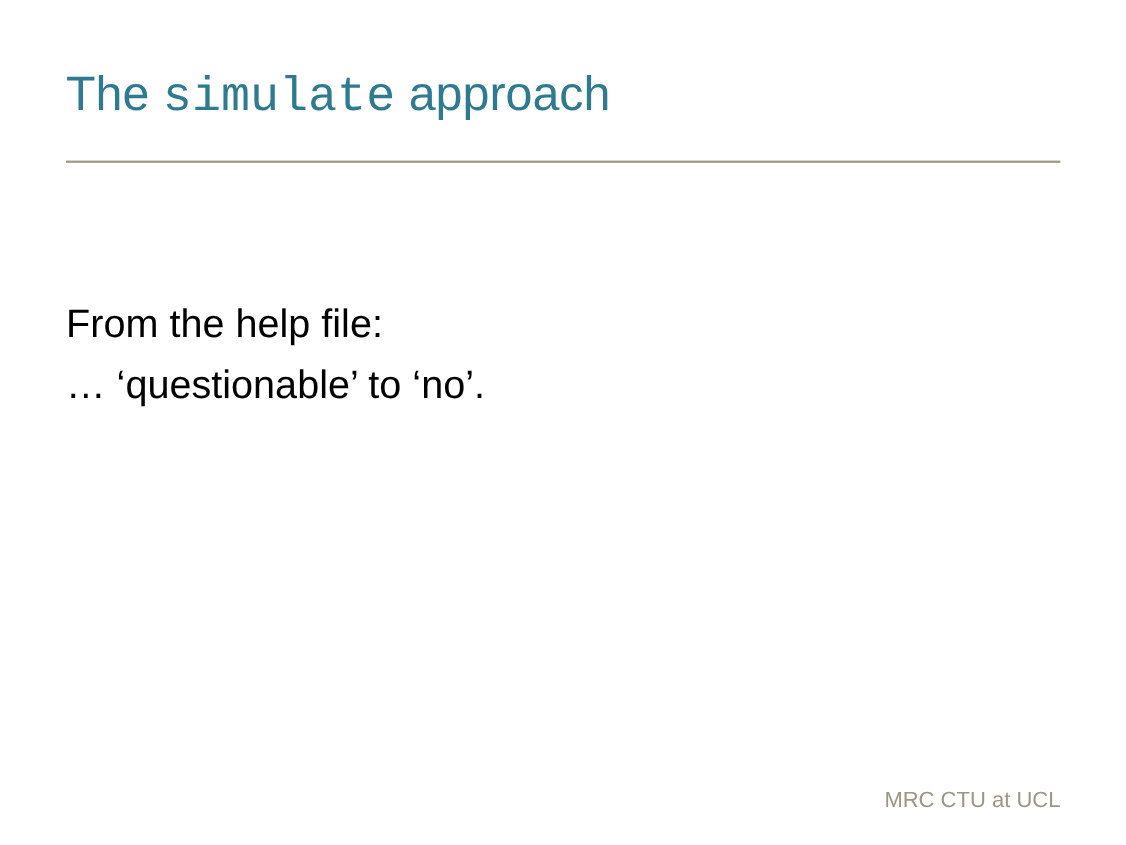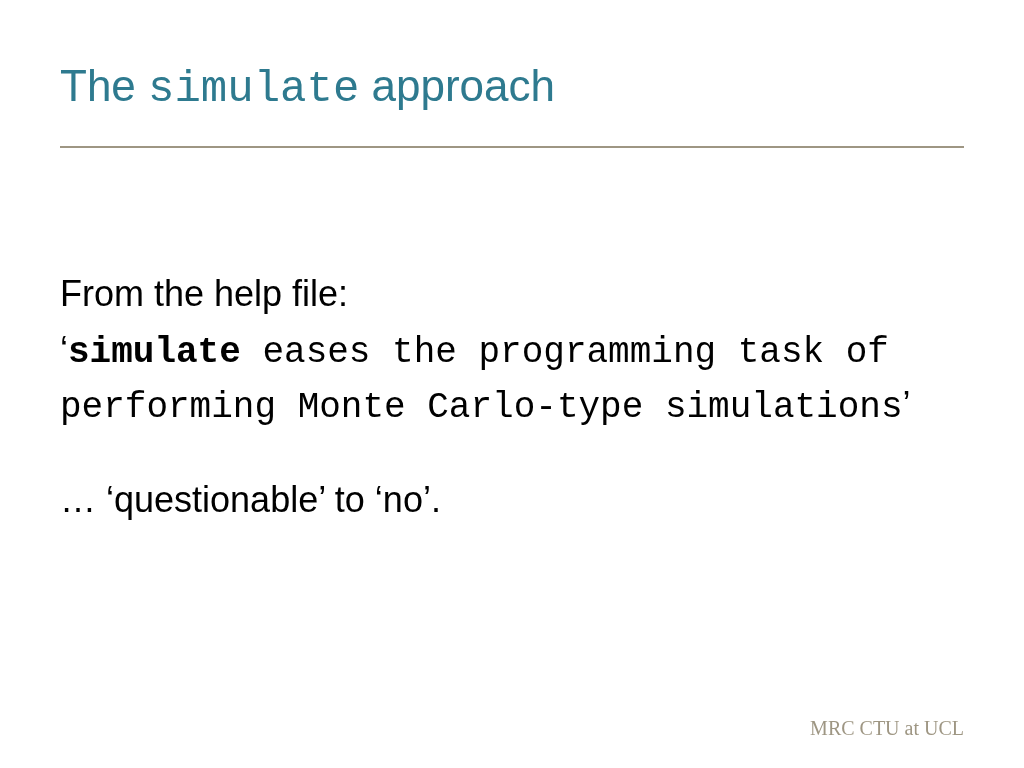--- a/index.html
+++ b/index.html
@@ -55,33 +55,28 @@
       margin-bottom: 40px;
     }
     .conclusion {
     }
     .footer {
       position: absolute;
       bottom: 28px;
       right: 60px;
       font-size: 20px;
       color: #9e9683;
-      font-family: Liberation Serif, serif;
     }
   </style>
 </head>
 <body>
 
 <div class="slide">
   <h1 class="title">
     <span>The </span><span class="mono">simulate</span><span> approach</span>
   </h1>
   <hr class="divider">
   <div class="body-content">
     <p class="intro">From the help file:</p>
-    <div class="quote-block">
-      <span>‘</span><span class="mono-bold">simulate</span><span class="mono-text"> eases the programming task of</span><br>
-      <span class="mono-text">performing Monte Carlo-type simulations</span><span>’</span>
-    </div>
     <p class="conclusion">… ‘questionable’ to ‘no’.</p>
   </div>
   <div class="footer">MRC CTU at UCL</div>
 </div>
 
 </body></html>

